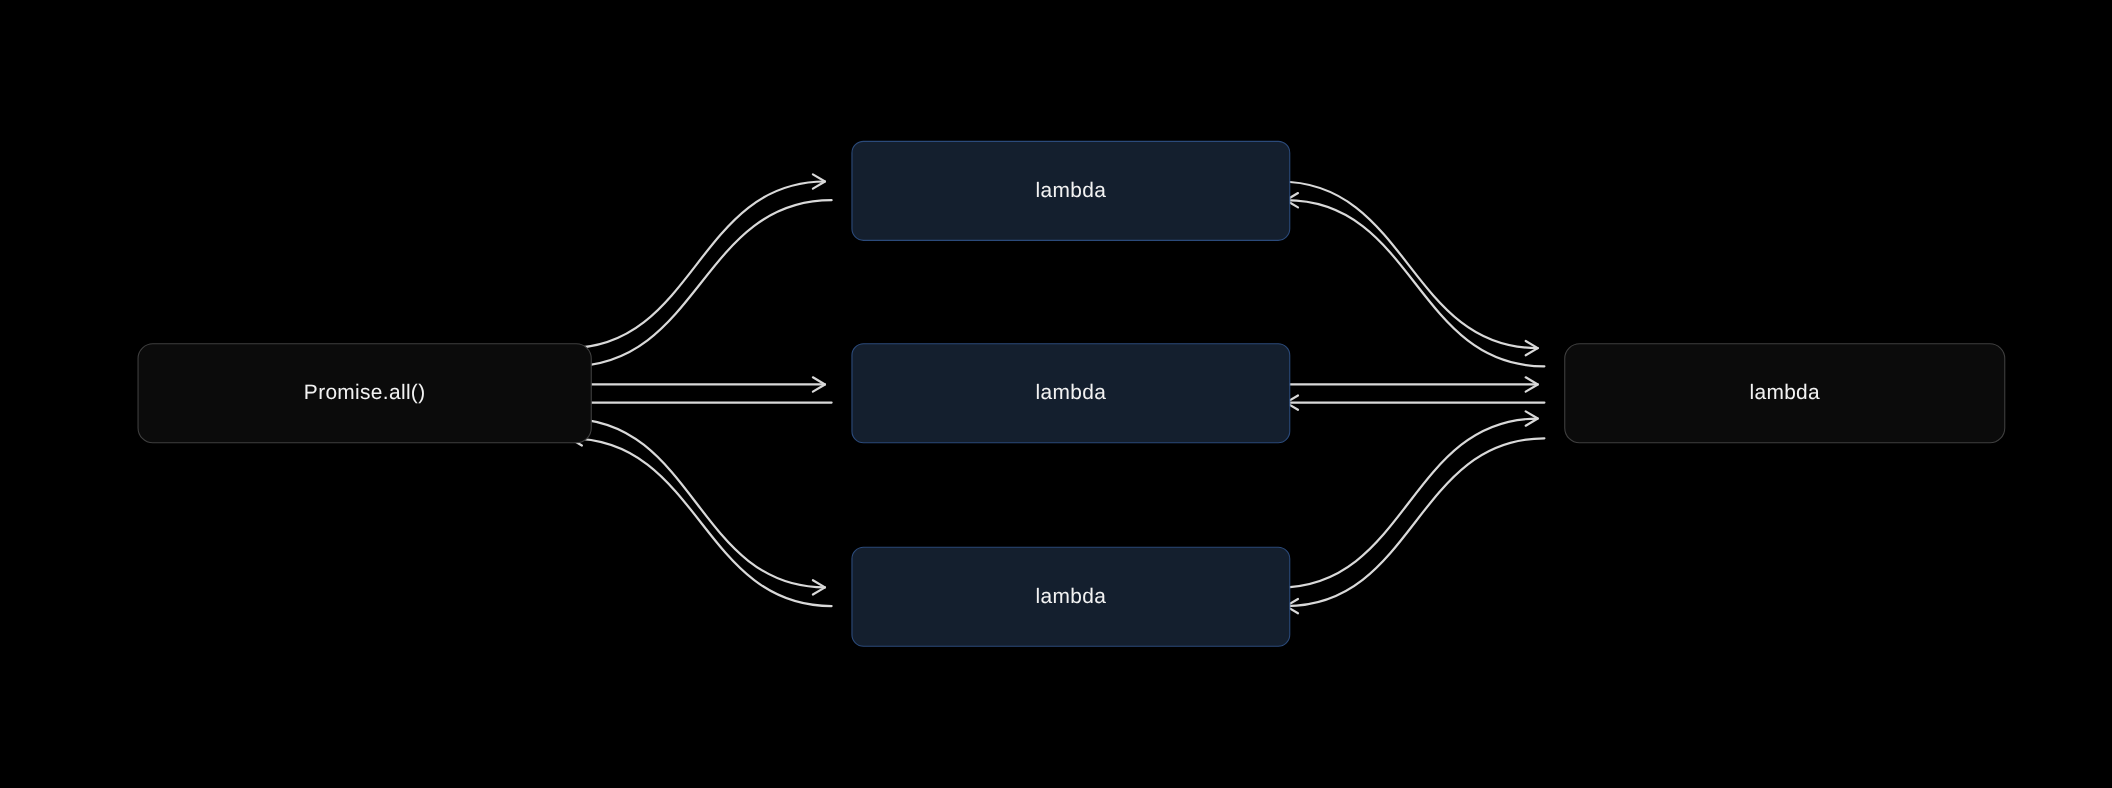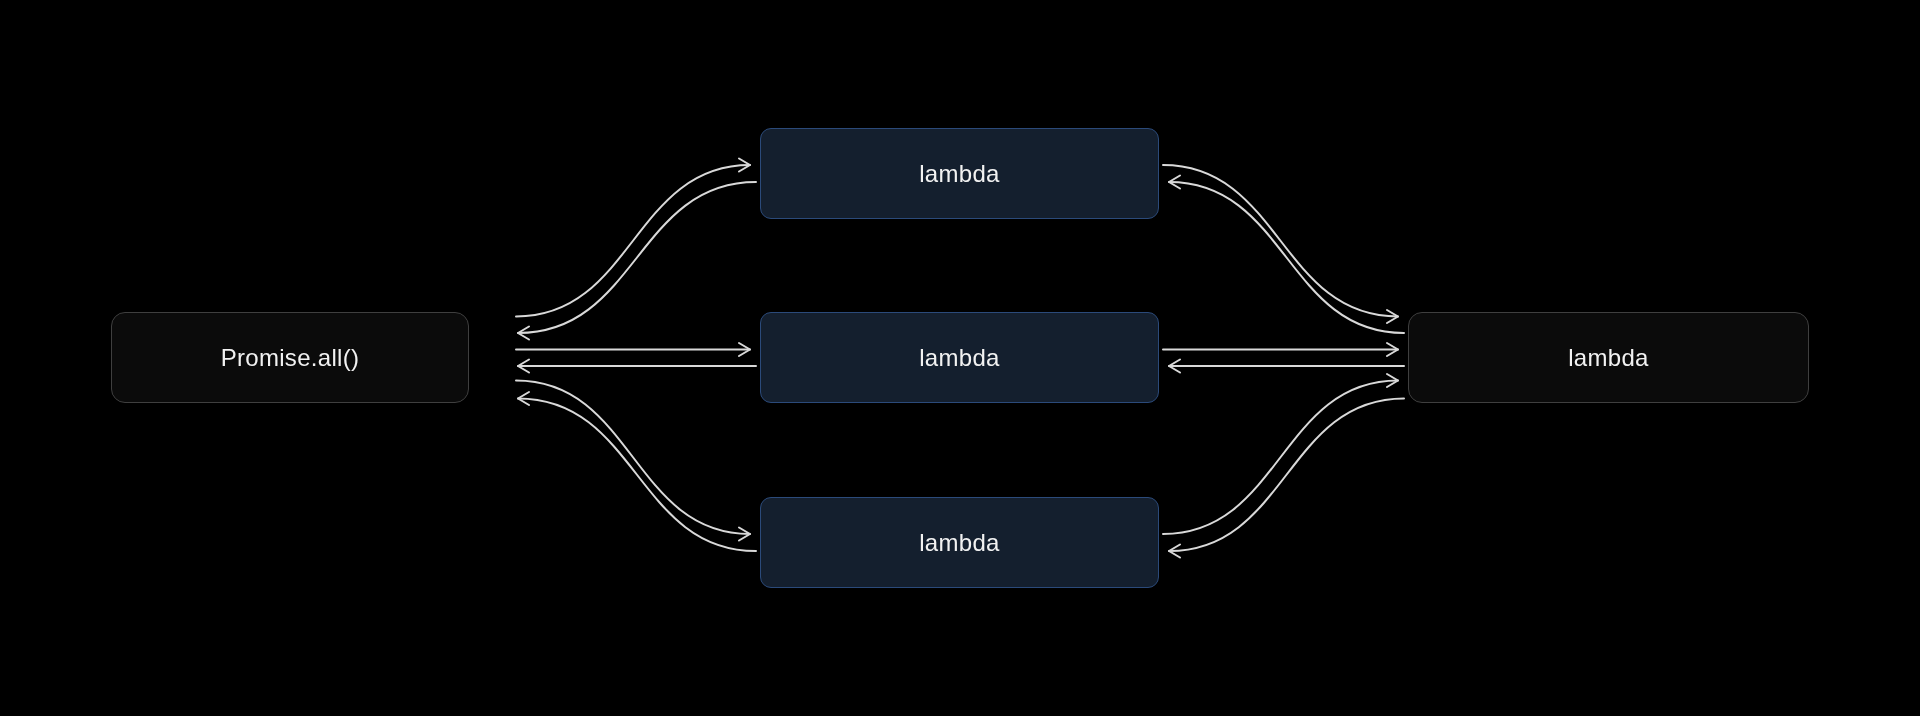--- a/index.html
+++ b/index.html
@@ -22,35 +22,36 @@
     width: 1920px;
     height: 716px;
     display: block;
   }
   .node {
     position: absolute;
     box-sizing: border-box;
     display: flex;
     align-items: center;
     justify-content: center;
-    font-size: 24px;
+    font-size: 19px;
     letter-spacing: 0.3px;
     color: var(--text, #f2f2f2);
+    margin-left: 14px;
   }
   .node.neutral {
     background: var(--neutral-fill, #0b0b0b);
     border: 1.5px solid var(--neutral-border, #3f3f3f);
     border-radius: 14px;
   }
   .node.blue {
     background: var(--blue-fill, #141f2e);
     border: 1.5px solid var(--blue-border, #2b4a7a);
     border-radius: 11px;
   }
-  #node-promise { left: 111px; top: 312px; width: 358px; height: 91px; }
+  #node-promise { left: 111px; top: 312px; width: 413px; height: 91px; }
   #node-lambda-1 { left: 760px; top: 128px; width: 399px; height: 91px; }
   #node-lambda-2 { left: 760px; top: 312px; width: 399px; height: 91px; }
   #node-lambda-3 { left: 760px; top: 497px; width: 399px; height: 91px; }
   #node-backend { left: 1408px; top: 312px; width: 401px; height: 91px; }
   .node-label {
     pointer-events: none;
   }
 </style>
 </head>
 <body>

